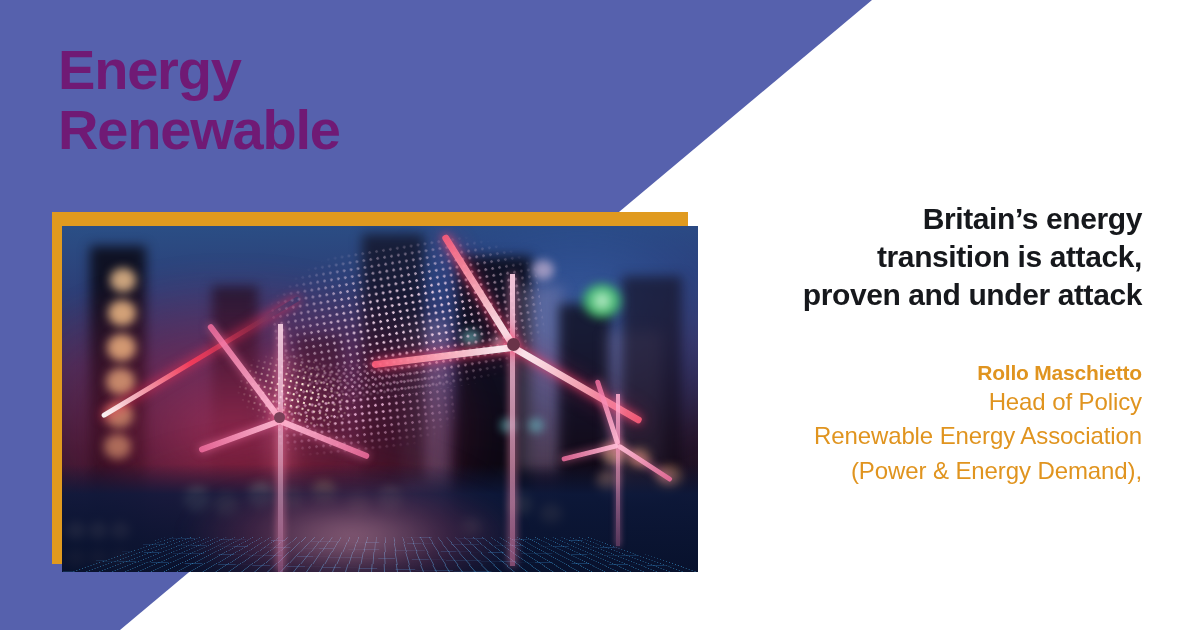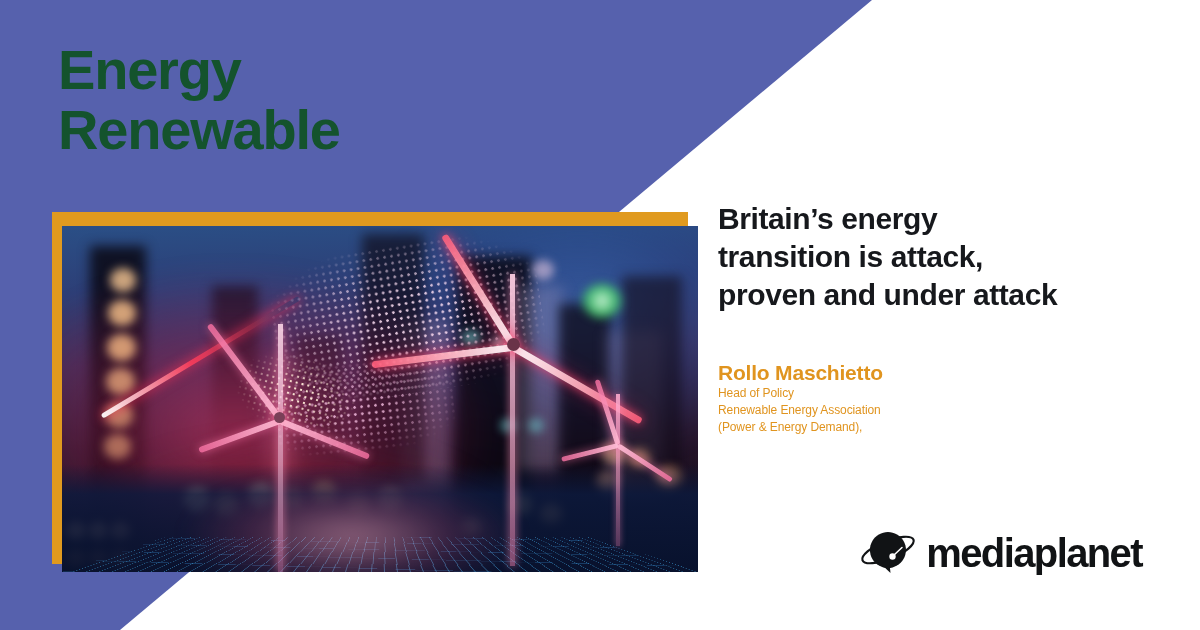--- a/index.html
+++ b/index.html
@@ -16,21 +16,21 @@
   .purple-panel{
     position:absolute; inset:0;
     background:#5661ad;
     clip-path:polygon(0 0, 872px 0, 120px 630px, 0 630px);
     z-index:1;
   }
 
   
   .masthead{
     position:absolute; left:58px; top:40px; z-index:6;
-    color:#14532d;
+    color:#701a75;
     font-weight:bold;
     font-size:56px;
     line-height:1.07;
     letter-spacing:-1.2px;
   }
   .masthead div{ white-space:nowrap; }
 
   
   .hero-wrap{ position:absolute; left:52px; top:212px; z-index:5; width:650px; height:365px; }
   .hero-accent{
@@ -165,33 +165,33 @@
   
   .streak{
     position:absolute;
     background:linear-gradient(90deg, rgba(255,255,255,.95), rgba(255,60,90,.9) 45%, rgba(200,20,60,0));
     box-shadow:0 0 12px rgba(255,50,90,.9);
     border-radius:3px;
   }
 
   
   .right-col{
-    position:absolute; right:52px; top:200px; width:430px; z-index:7;
-    text-align:left;
+    position:absolute; right:58px; top:200px; width:430px; z-index:7;
+    text-align:right;
   }
   .headline{
     color:#16181c;
     font-weight:bold;
     font-size:30px;
     line-height:1.26;
     letter-spacing:-.4px;
   }
   .byline{ margin-top:48px; color:#e0941f; }
   .byline .name{ font-weight:bold; font-size:21px; letter-spacing:-.2px; }
-  .byline .role{ font-size:12px; line-height:1.42; font-weight:normal; letter-spacing:-.1px; }
+  .byline .role{ font-size:24px; line-height:1.42; font-weight:normal; letter-spacing:-.1px; }
 
   
   .logo{
     position:absolute; right:58px; bottom:50px; z-index:8;
     display:flex; align-items:center; gap:9px;
   }
   .logo-mark{ width:58px; height:54px; display:block; }
   .logo-word{
     font-size:40px; font-weight:bold; color:#111315;
     letter-spacing:-1.6px; line-height:1;
@@ -310,24 +310,14 @@
       <div>proven and under attack</div>
     </div>
     <div class="byline">
       <div class="name">Rollo Maschietto</div>
       <div class="role">Head of Policy</div>
       <div class="role">Renewable Energy Association</div>
       <div class="role">(Power &amp; Energy Demand),</div>
     </div>
   </div>
 
-  <div class="logo">
-    <svg class="logo-mark" viewBox="0 0 58 54">
-      <ellipse cx="29" cy="24" rx="27.5" ry="9" fill="none" stroke="#111315" stroke-width="2.2" transform="rotate(-22 29 24)"></ellipse>
-      <path d="M29 6 a18 18 0 1 1 -0.1 0 Z" fill="#111315"></path>
-      <path d="M22 38 L30 33 L31.5 47 Z" fill="#111315"></path>
-      <circle cx="33.5" cy="30.5" r="3.2" fill="#ffffff"></circle>
-      <path d="M34.5 29.5 L43 21.5" stroke="#ffffff" stroke-width="1.5" stroke-linecap="round" fill="none"></path>
-    </svg>
-    <div class="logo-word">mediaplanet</div>
-  </div>
 
 </div>
 
 </body></html>

